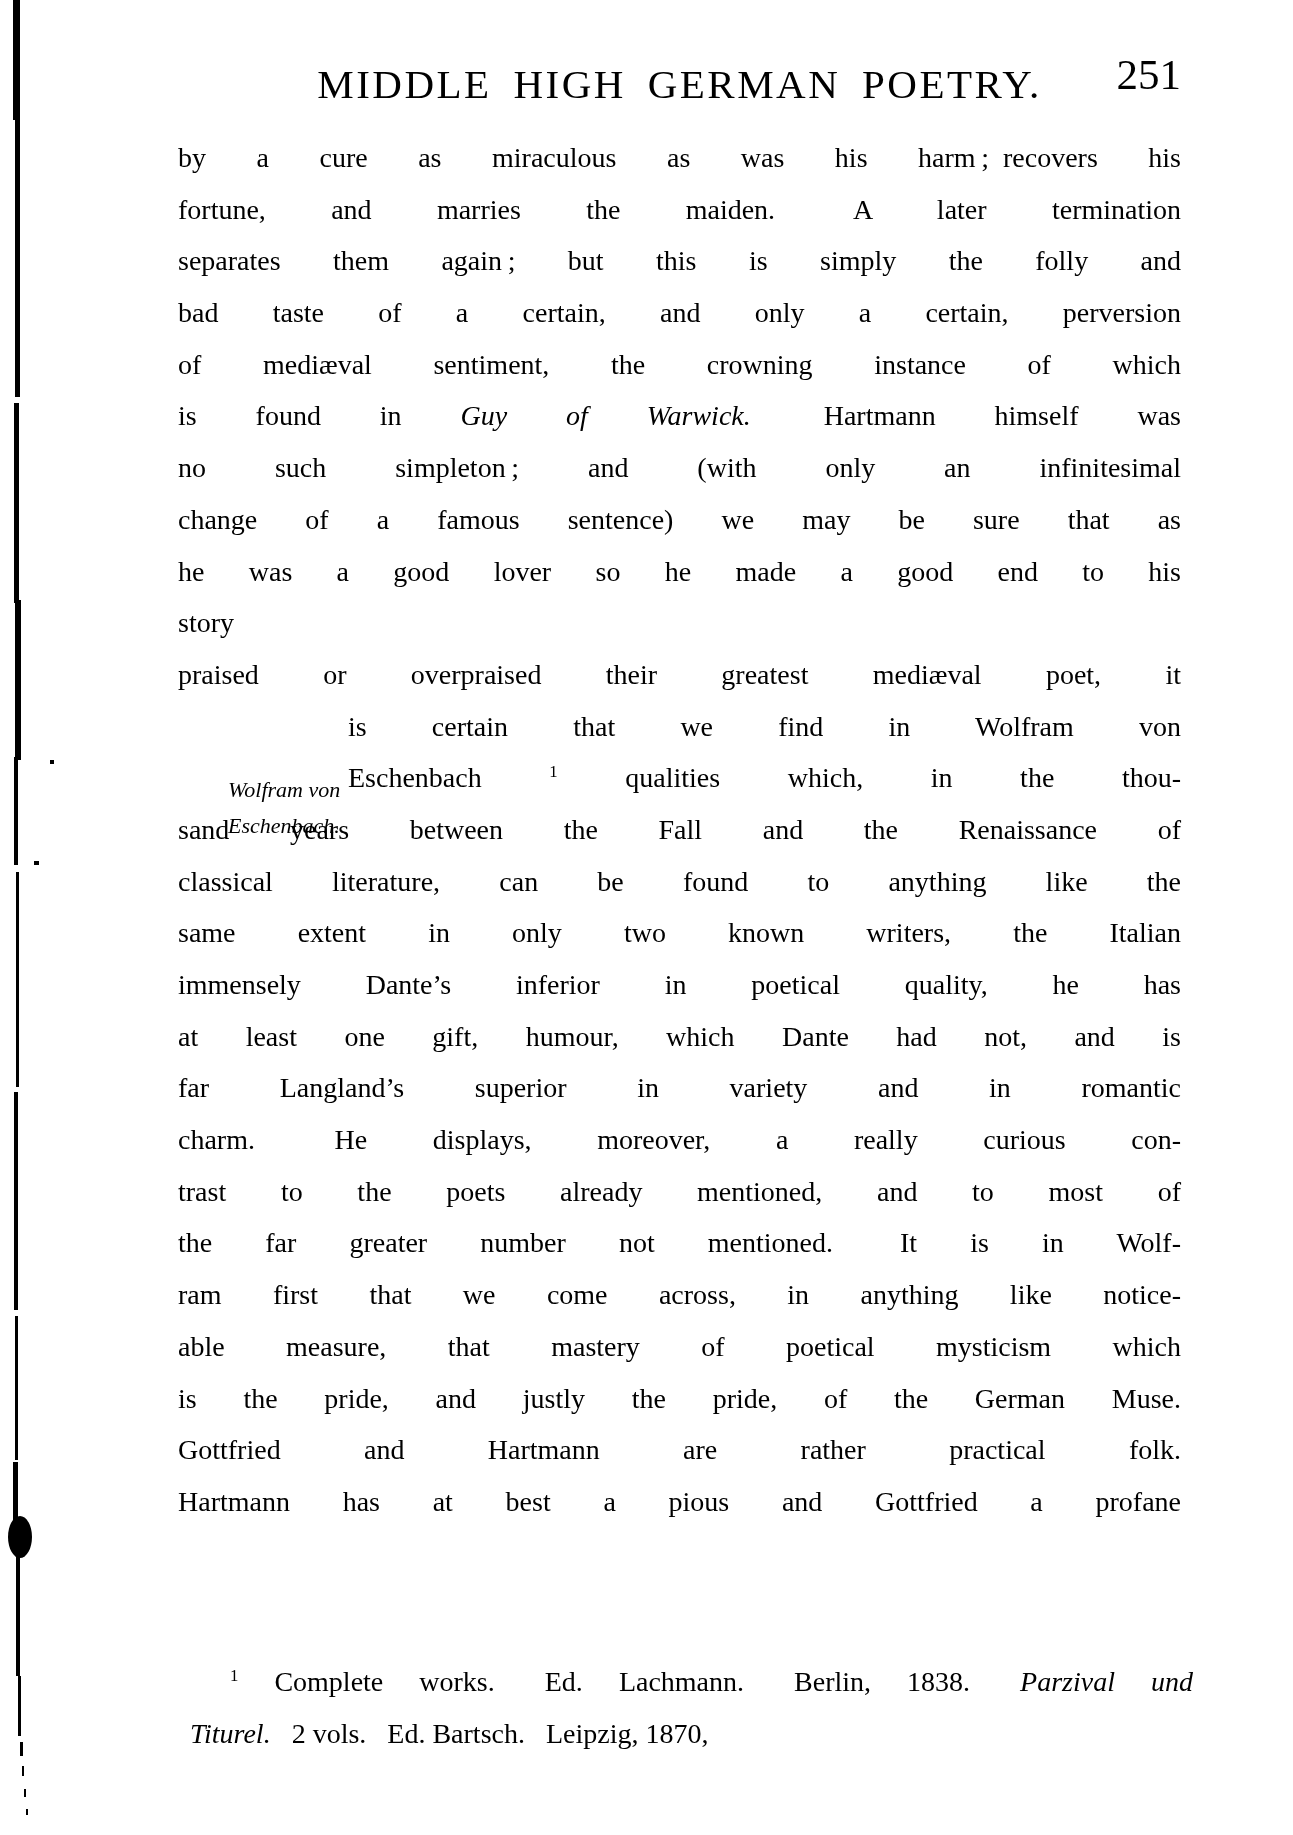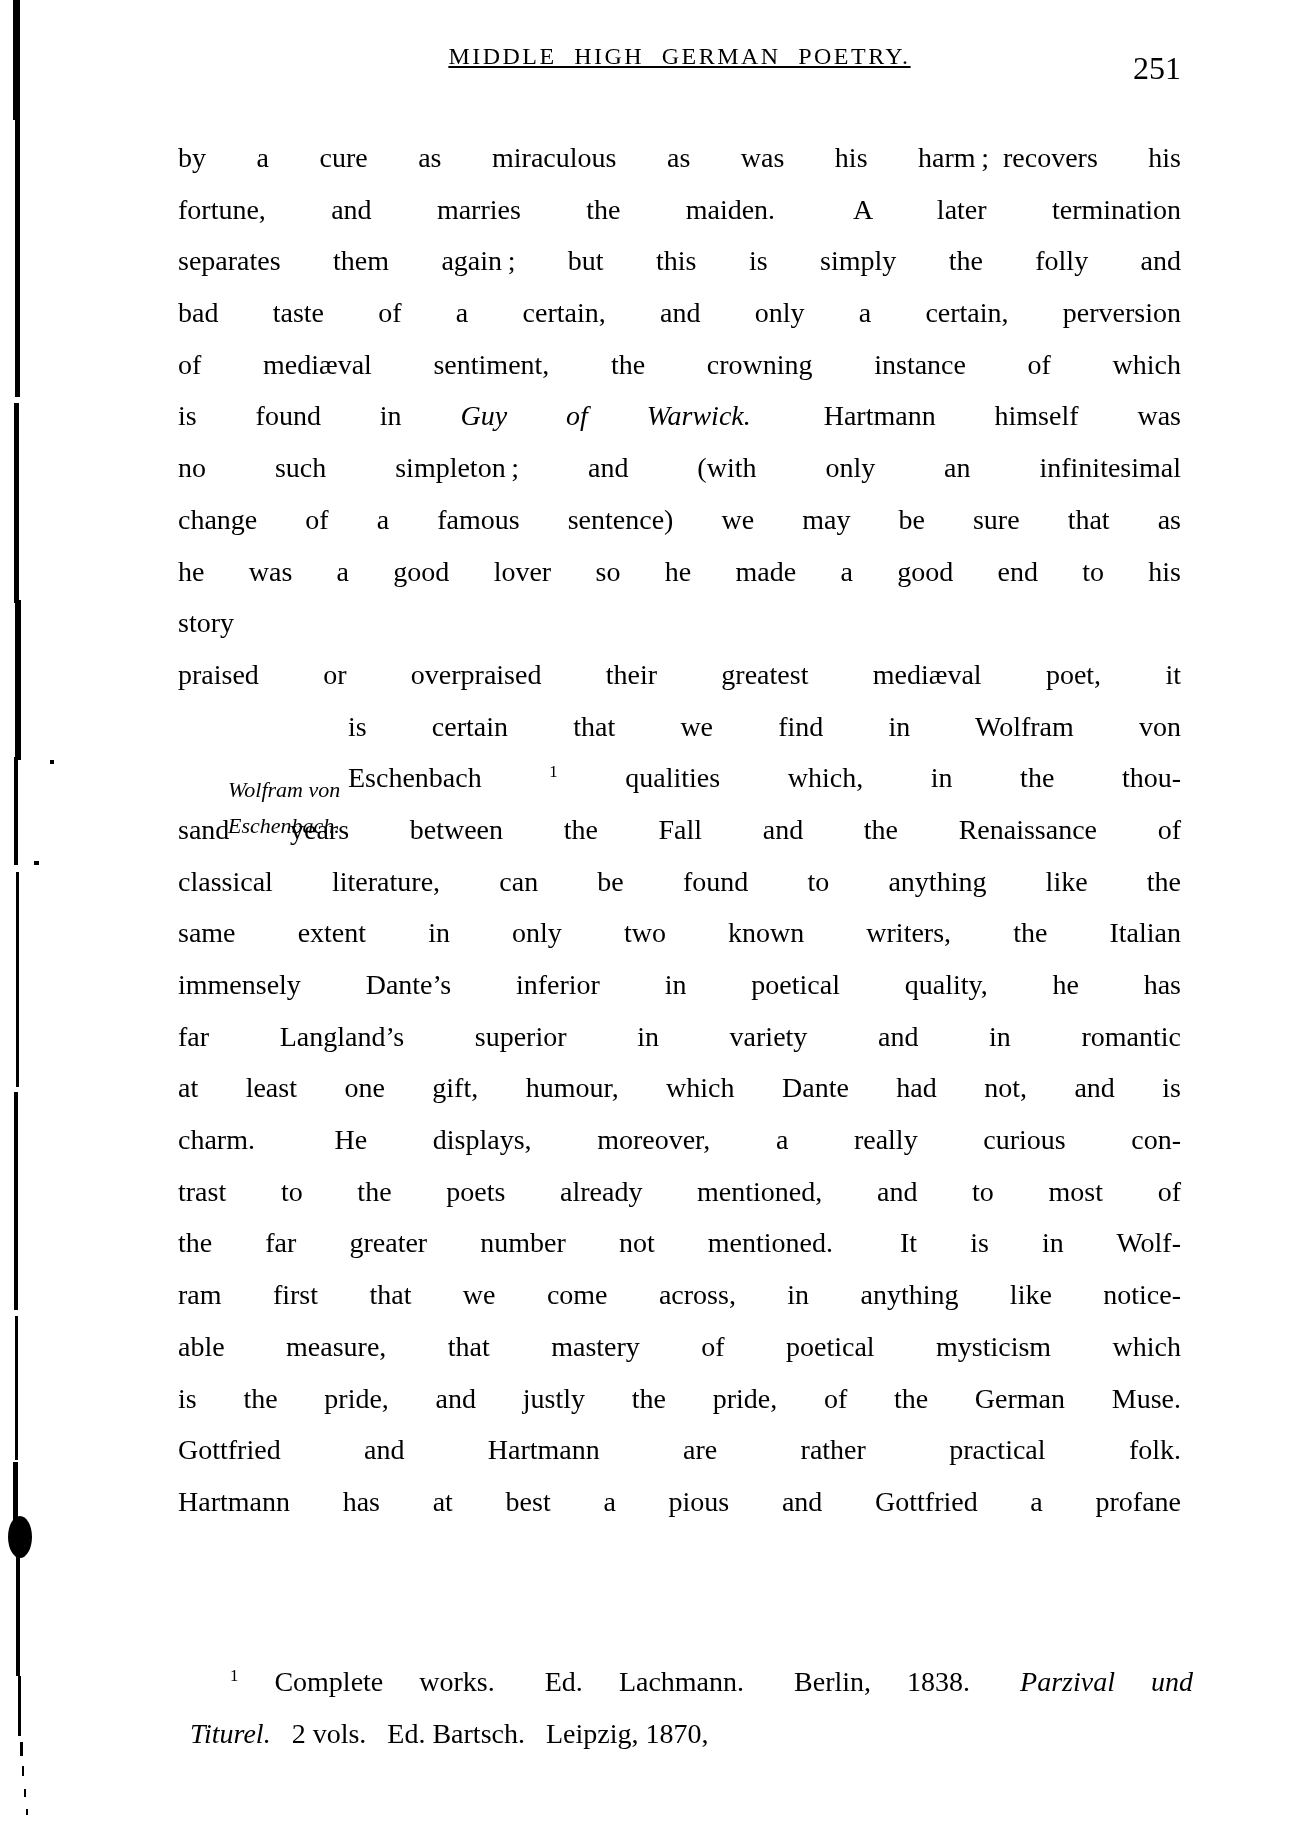--- a/index.html
+++ b/index.html
@@ -6,32 +6,31 @@
   .page{
     position:relative;
     width:1293px;height:1835px;
     background:#ffffff;
     overflow:hidden;
     font-family:"Liberation Serif", serif;
     color:#000;
   }
   .running-title{
     position:absolute;
-    left:178px;top:43px;width:1003px;
+    left:178px;top:60px;width:1003px;
     text-align:center;
-    font-size:24px;
+    font-size:41px;
     letter-spacing:2.5px;
     word-spacing:9px;
     white-space:nowrap;
-    text-decoration:underline;
   }
   .page-number{
     position:absolute;
     top:50px;right:112px;
-    font-size:32px;
+    font-size:43px;
   }
   .body-text{
     position:absolute;
     left:178px;top:132px;width:1003px;
     font-size:28px;
   }
   .line{
     height:51.7px;
     line-height:51.7px;
     text-align:justify;
@@ -121,22 +120,22 @@
       <div class="line"><span>change of a famous sentence) we may be sure that as</span></div>
       <div class="line"><span>he was a good lover so he made a good end to his</span></div>
       <div class="line left"><span>story</span></div>
       <div class="line"><span>praised or overpraised their greatest mediæval poet, it</span></div>
       <div class="line" style="padding-left: 170px;"><span>is certain that we find in Wolfram von</span></div>
       <div class="line" style="padding-left: 170px;"><span>Eschenbach </span><sup>1</sup><span> qualities which, in the thou-</span></div>
       <div class="line"><span>sand years between the Fall and the Renaissance of</span></div>
       <div class="line"><span>classical literature, can be found to anything like the</span></div>
       <div class="line"><span>same extent in only two known writers, the Italian</span></div>
       <div class="line"><span>immensely Dante’s inferior in poetical quality, he has</span></div>
+      <div class="line"><span>at least one gift, humour, which Dante had not, and is</span></div>
       <div class="line"><span>far Langland’s superior in variety and in romantic</span></div>
-      <div class="line"><span>at least one gift, humour, which Dante had not, and is</span></div>
       <div class="line"><span>charm.  He displays, moreover, a really curious con-</span></div>
       <div class="line"><span>trast to the poets already mentioned, and to most of</span></div>
       <div class="line"><span>the far greater number not mentioned.  It is in Wolf-</span></div>
       <div class="line"><span>ram first that we come across, in anything like notice-</span></div>
       <div class="line"><span>able measure, that mastery of poetical mysticism which</span></div>
       <div class="line"><span>is the pride, and justly the pride, of the German Muse.</span></div>
       <div class="line"><span>Gottfried and Hartmann are rather practical folk.</span></div>
       <div class="line"><span>Hartmann has at best a pious and Gottfried a profane</span></div>
     </div>
 

